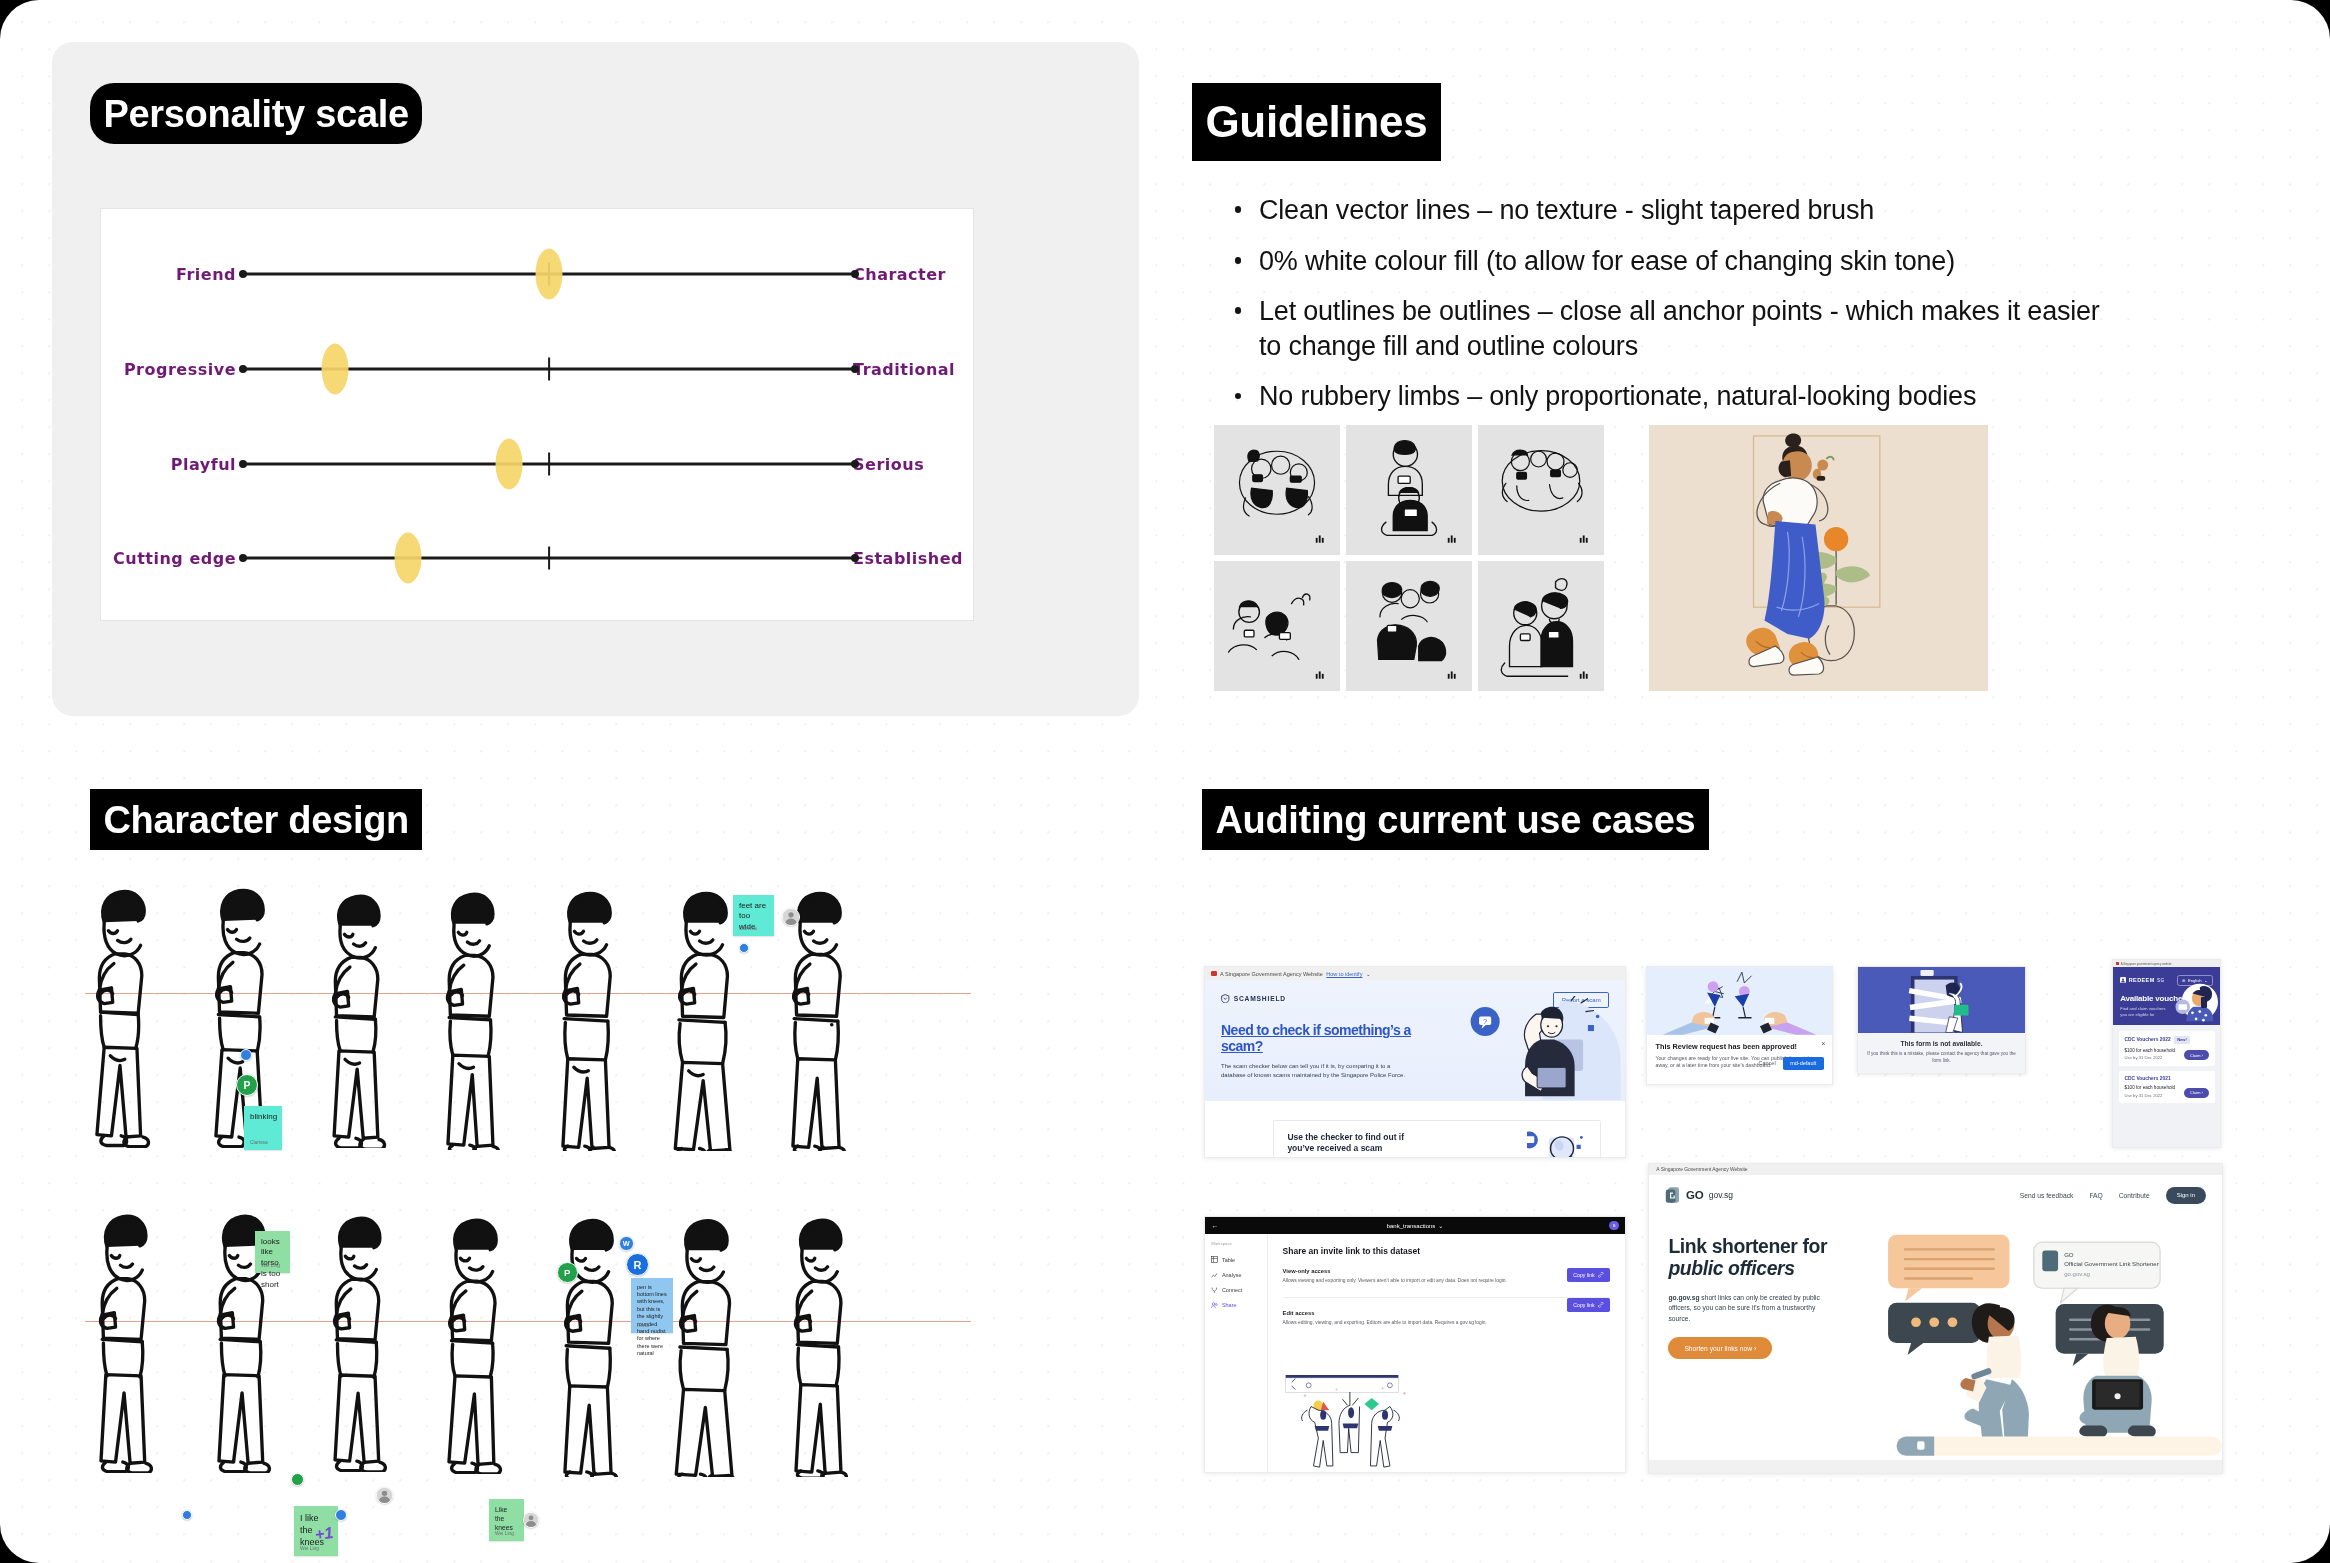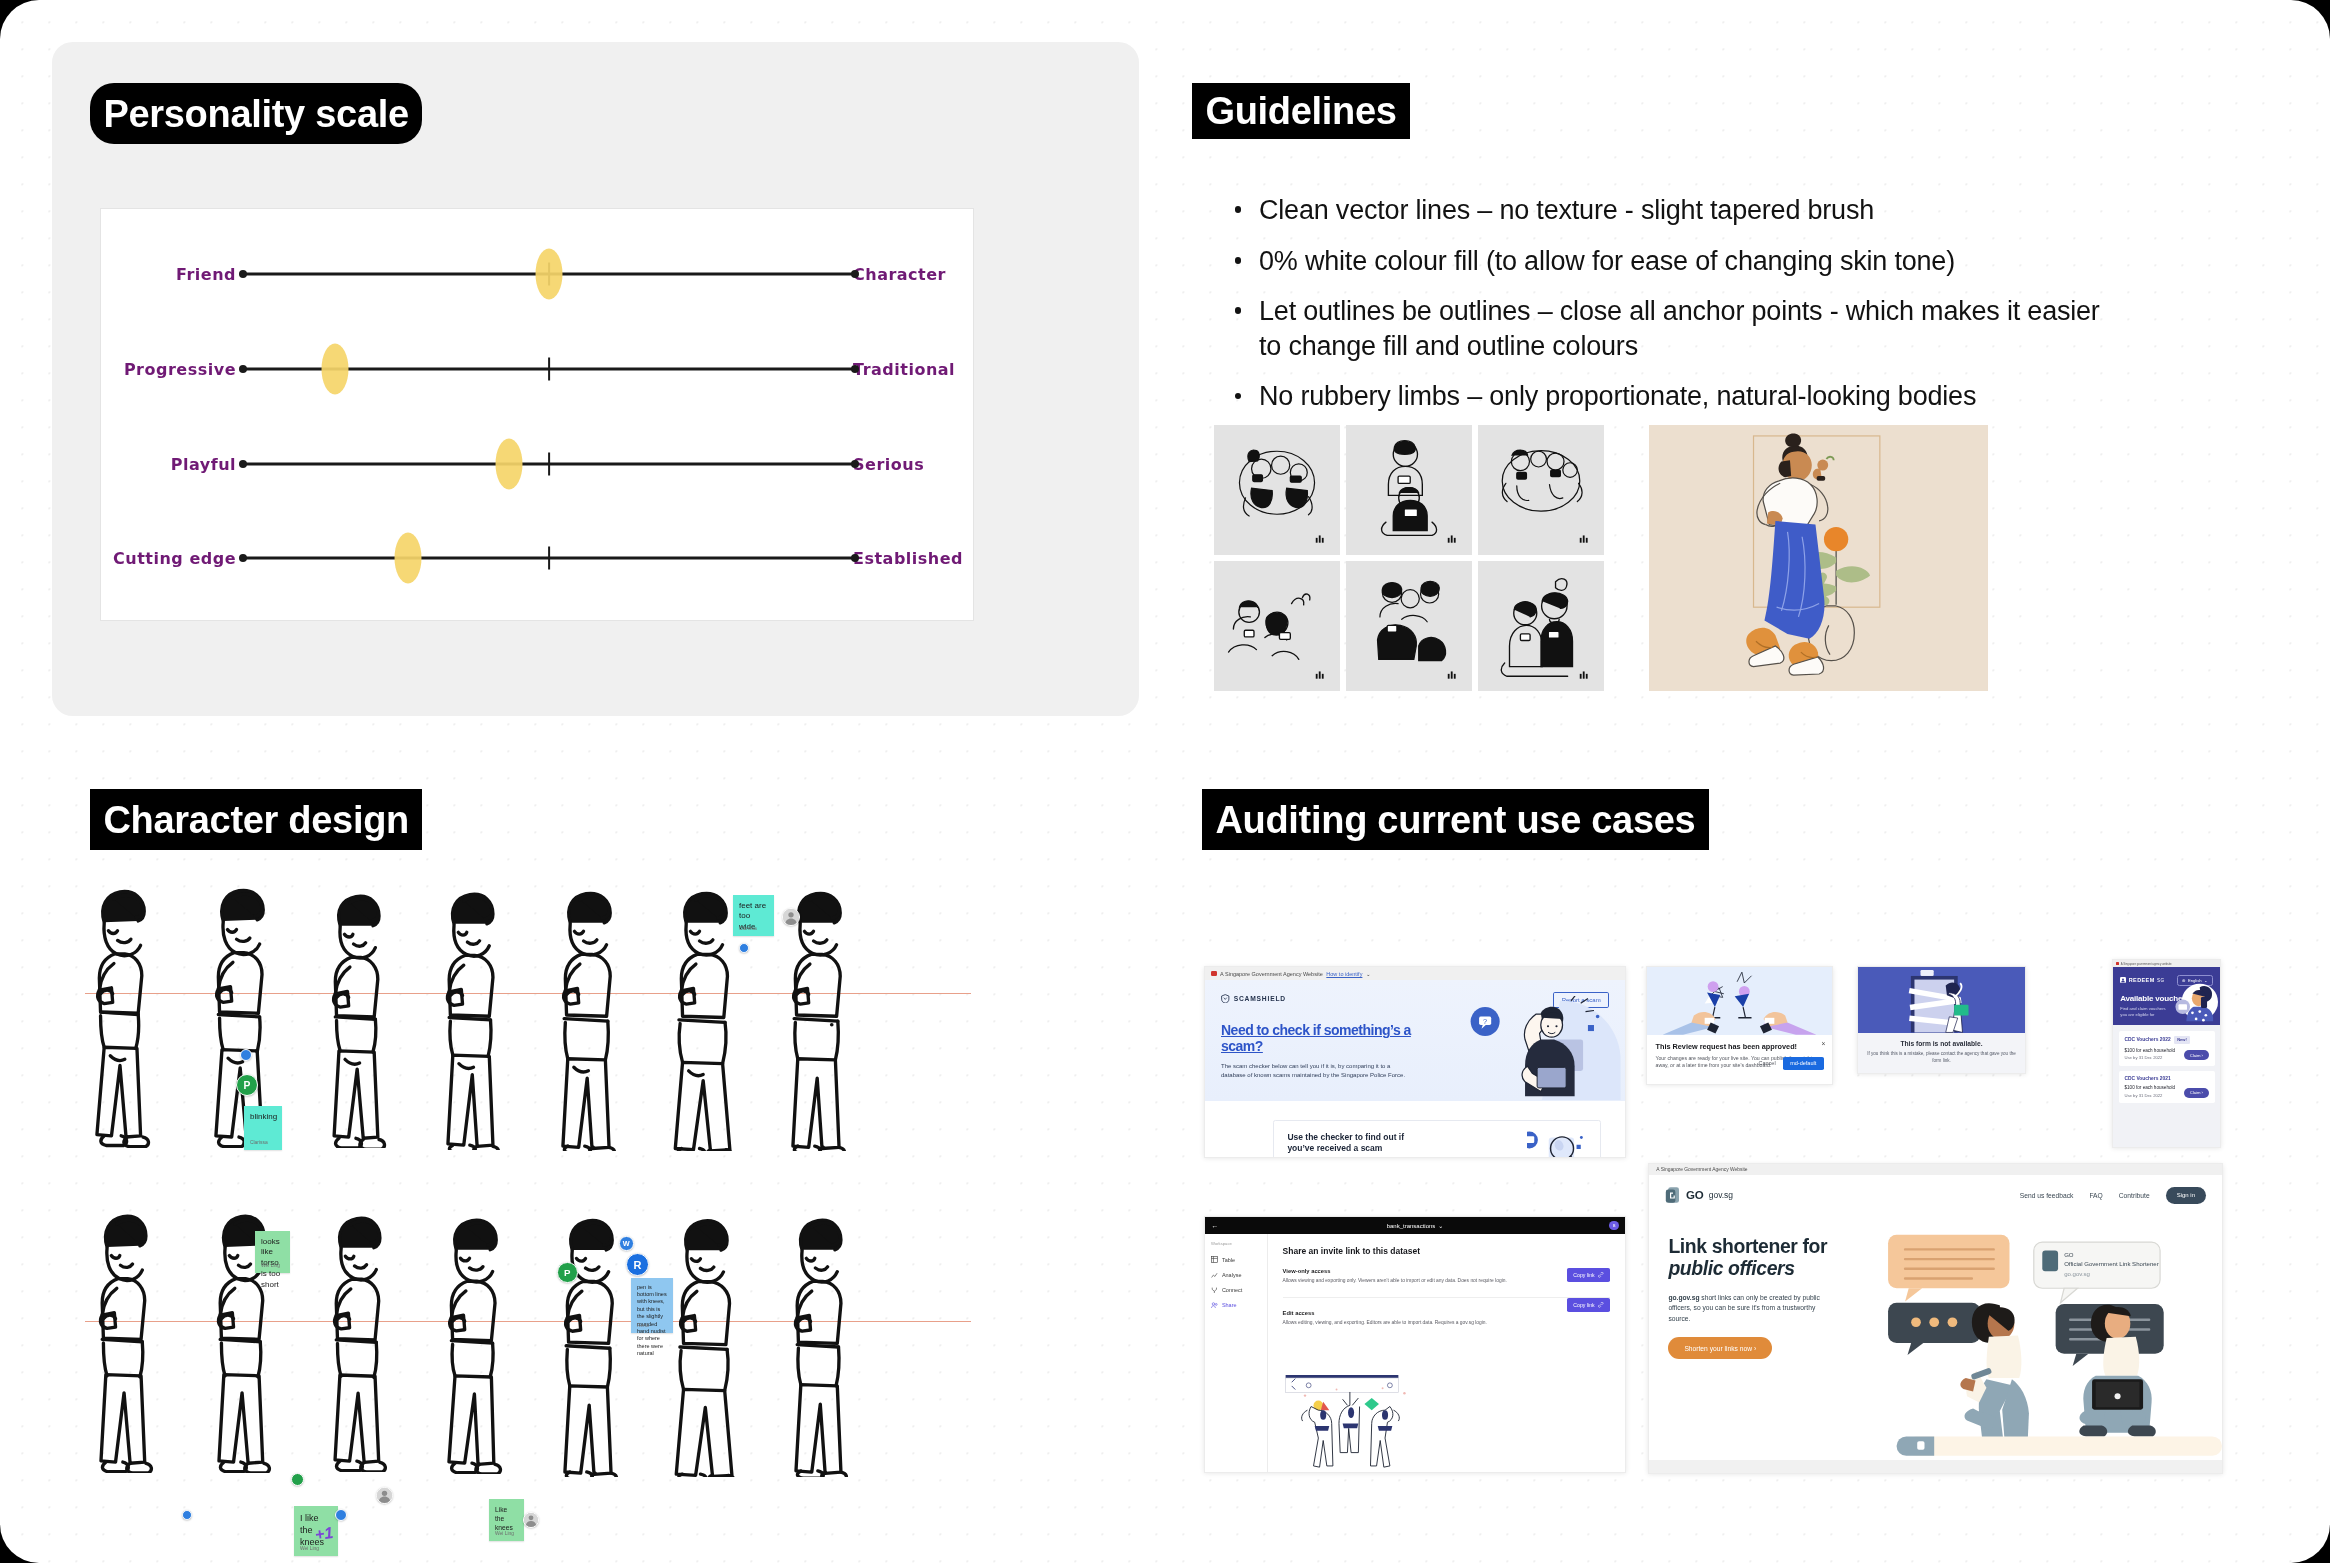--- a/index.html
+++ b/index.html
@@ -77,21 +77,21 @@
   .scale-marker {
     position: absolute; top: 50%;
     width: 27px; height: 51px;
     border-radius: 50%;
     background: #f5d569;
     opacity: .92;
     transform: translate(-50%, -50%);
   }
 
   
-  #guidelines-chip { left: 1192px; top: 83px; height: 56px; font-size: 38px; }
+  #guidelines-chip { left: 1192px; top: 83px; height: 78px; font-size: 44px; }
   #guidelines-list {
     position: absolute; left: 1225px; top: 193px; width: 898px;
     list-style: none;
   }
   #guidelines-list li {
     position: relative;
     padding-left: 34px;
     margin-bottom: 16px;
     font-size: 27px;
     line-height: 1.28;

